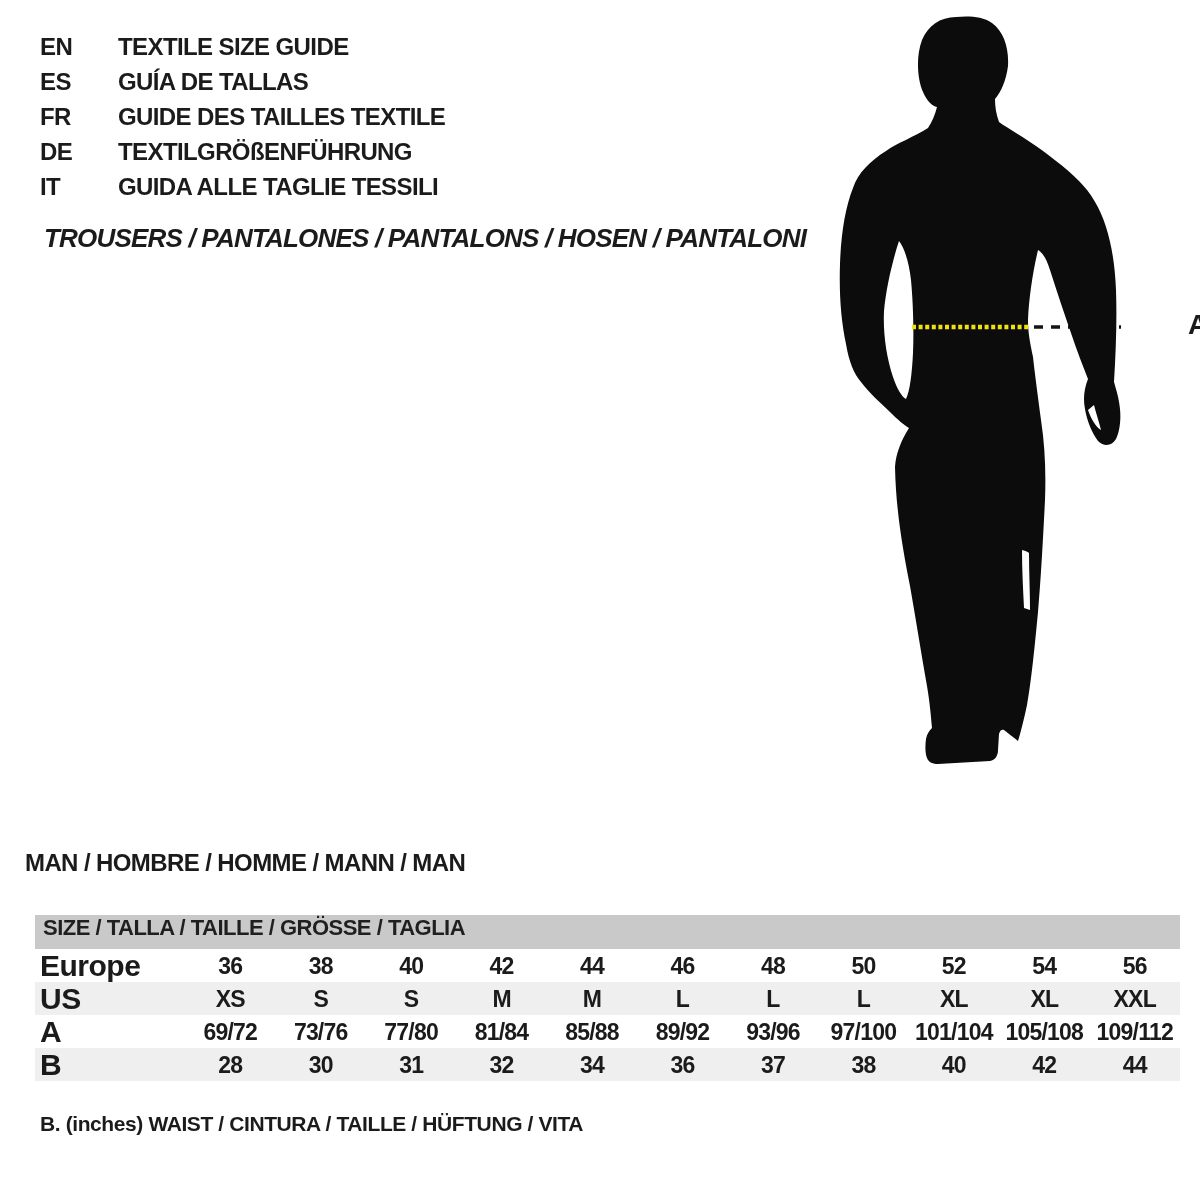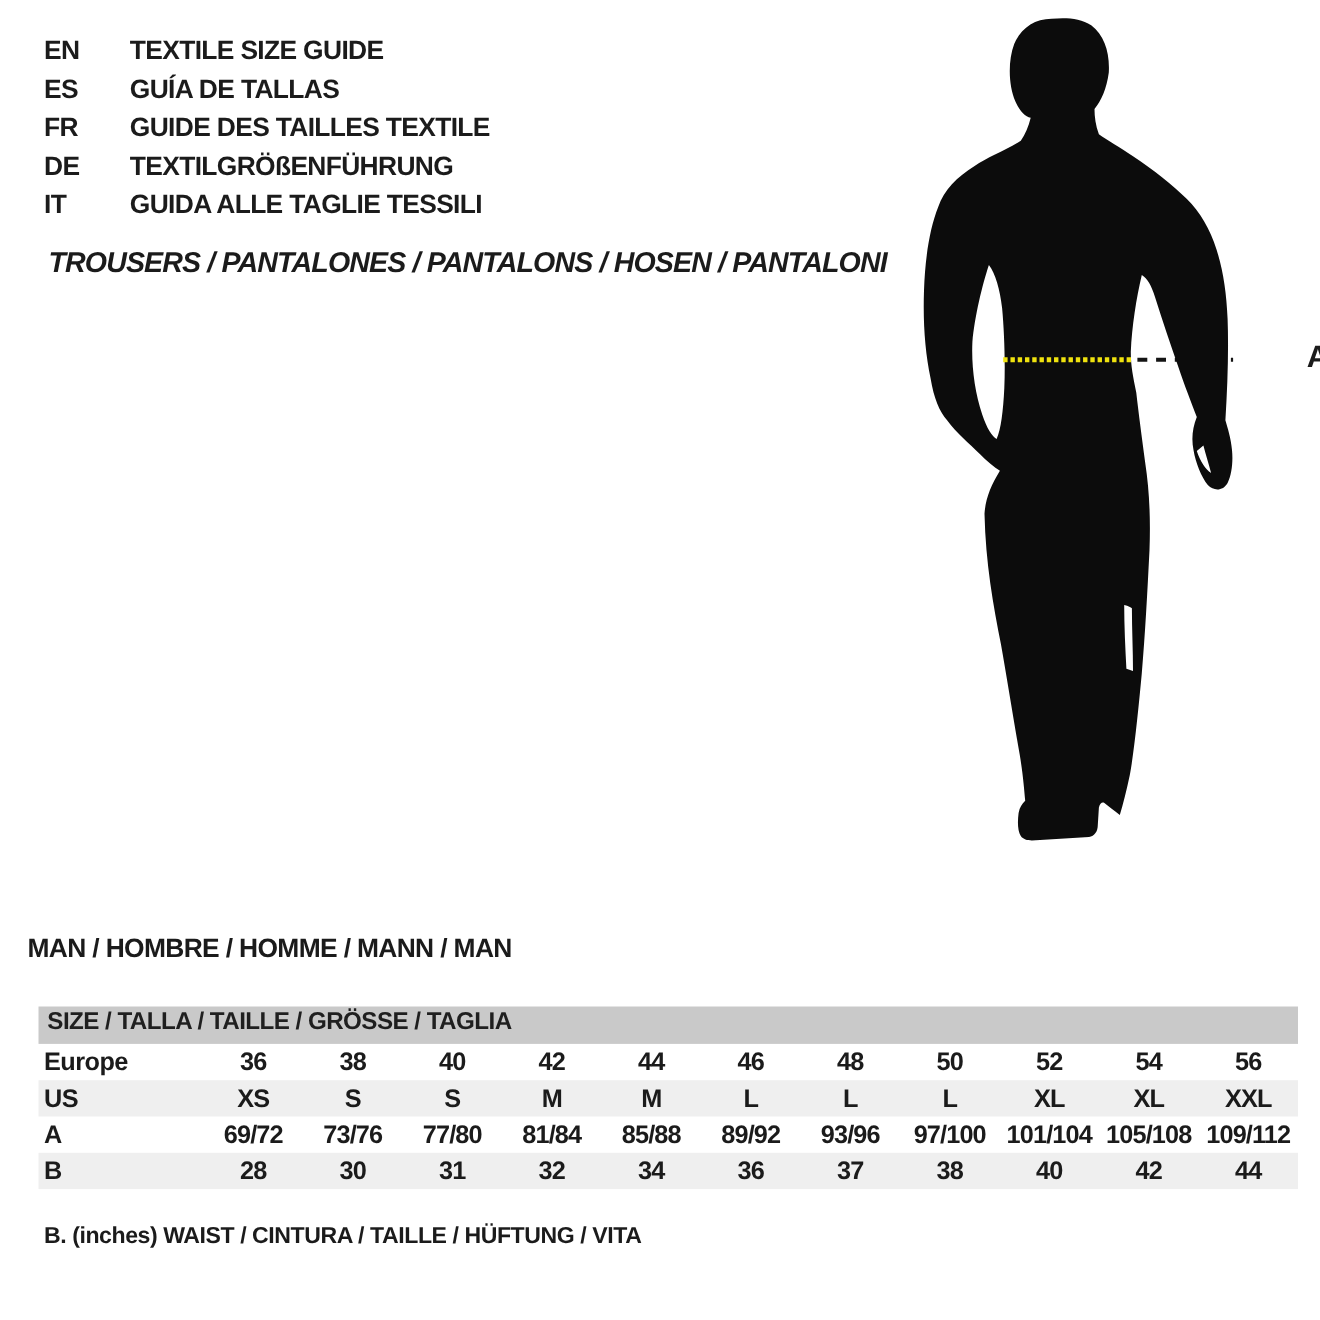--- a/index.html
+++ b/index.html
@@ -19,21 +19,21 @@
   .ab-label{position:absolute;left:1188px;top:309px;font-size:28px;line-height:32px;
     font-weight:bold;letter-spacing:-1px;white-space:nowrap;}
   
   .gender{position:absolute;left:25px;top:849px;margin:0;font-size:24px;line-height:28px;
     font-weight:bold;letter-spacing:-0.6px;white-space:nowrap;}
   
   .size-table{position:absolute;left:35px;top:903px;width:1145px;}
   .t-head{display:flex;align-items:flex-start;height:34px;margin-top:12px;}
   .t-head-label{font-size:22px;font-weight:bold;letter-spacing:-0.5px;padding-left:8px;color:#1f1f1f;white-space:nowrap;}
   .t-row{display:grid;grid-template-columns:150px repeat(11,1fr);align-items:center;height:33px;}
-  .t-label{font-size:23px;font-weight:bold;letter-spacing:-0.5px;padding-left:5px;white-space:nowrap;}
+  .t-label{font-size:30px;font-weight:bold;letter-spacing:-0.5px;padding-left:5px;white-space:nowrap;}
   .t-cell{font-size:23px;font-weight:bold;letter-spacing:-0.8px;text-align:center;white-space:nowrap;}
   
   .notes{position:absolute;left:40px;top:1106px;}
   .note-line{height:35px;line-height:35px;font-size:21px;font-weight:bold;letter-spacing:-0.4px;white-space:nowrap;}
 </style>
 </head>
 <body>
 
 <div class="page">
 

